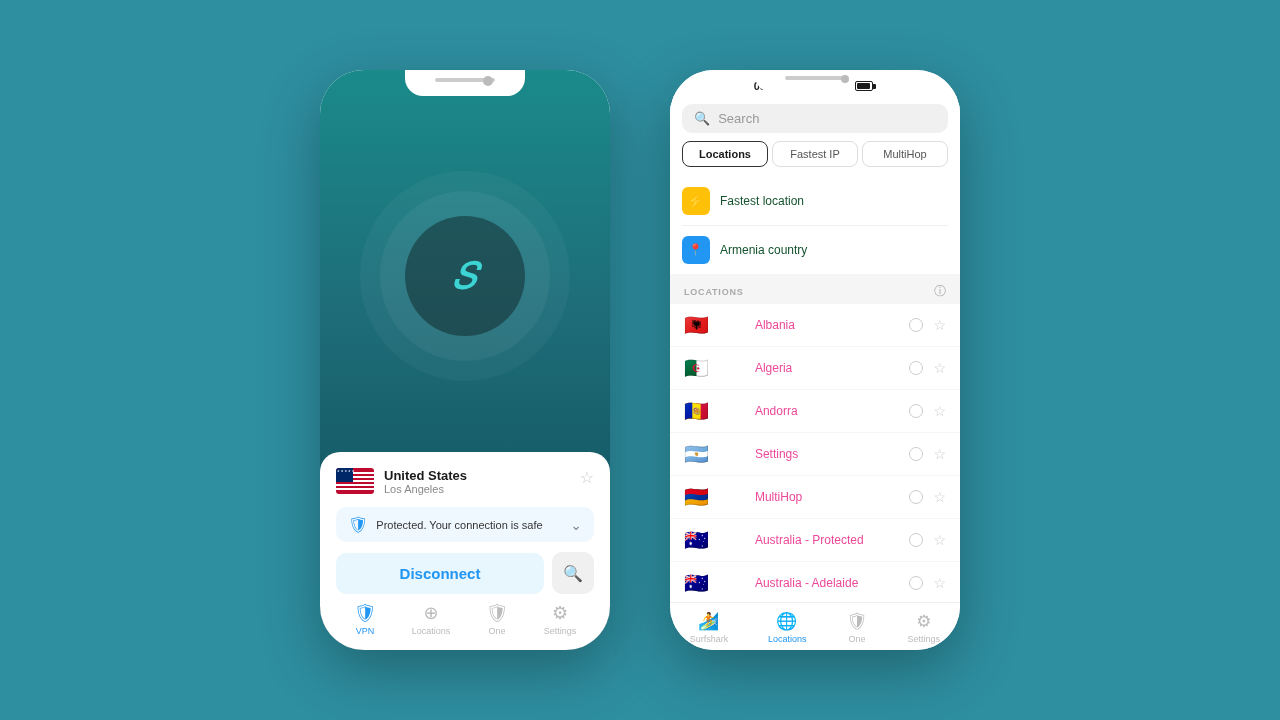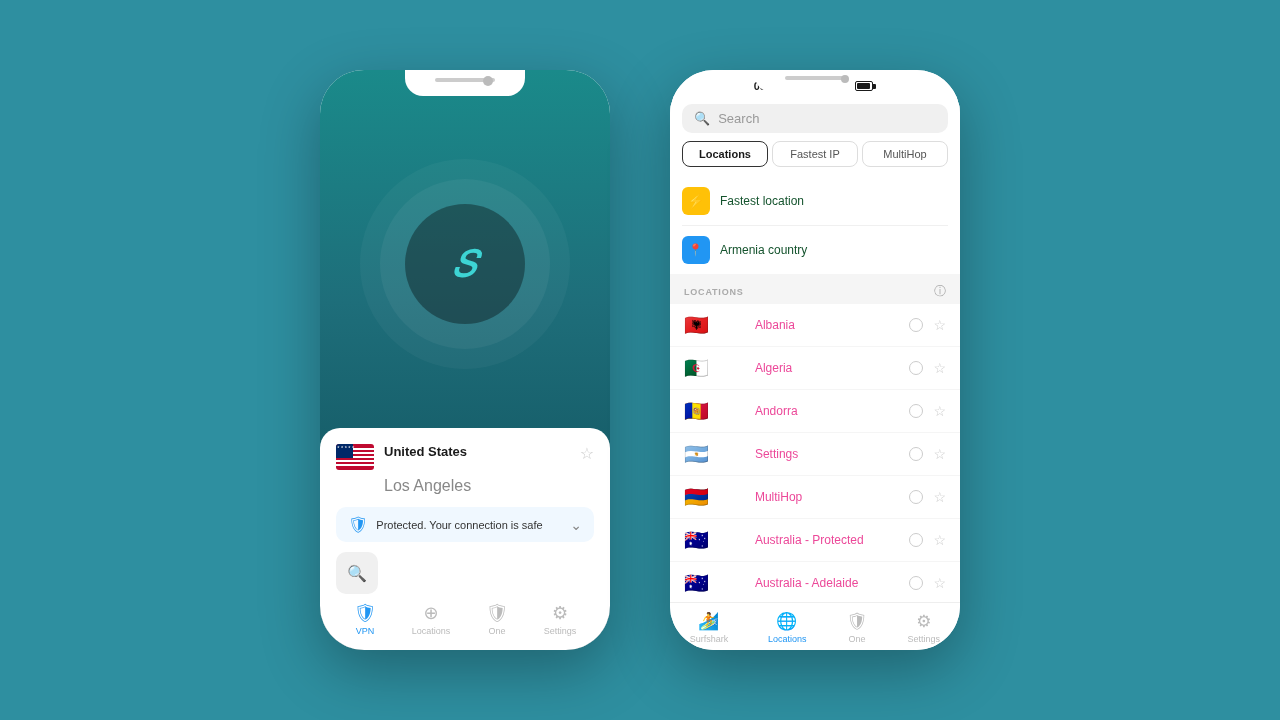--- a/index.html
+++ b/index.html
@@ -141,23 +141,22 @@
       letter-spacing: 1px;
       padding: 1px;
     }
     .location-text { flex: 1; }
     .location-country {
       font-size: 13px;
       font-weight: 600;
       color: #1a1a1a;
     }
     .location-city {
-      font-size: 16px;
+      font-size: 11px;
       color: #888;
-      margin-top: 18px;
     }
     .star-icon {
       color: #ccc;
       font-size: 16px;
     }
     .protection-row {
       display: flex;
       align-items: center;
       justify-content: space-between;
       background: #f0f8ff;
@@ -479,20 +478,21 @@
         <span class="star-icon">☆</span>
       </div>
       <div class="protection-row">
         <div class="protection-left">
           <span class="shield-icon-blue">🛡</span>
           <span class="protection-text">Protected. Your connection is safe</span>
         </div>
         <span class="chevron-down">⌄</span>
       </div>
       <div class="disconnect-row">
+        <button class="disconnect-btn">Disconnect</button>
         <div class="search-btn-left">🔍</div>
       </div>
       <div class="bottom-nav-left">
         <div class="nav-item-left">
           <span class="nav-icon-left active">🛡</span>
           <span class="nav-label-left active">VPN</span>
         </div>
         <div class="nav-item-left">
           <span class="nav-icon-left">⊕</span>
           <span class="nav-label-left">Locations</span>

